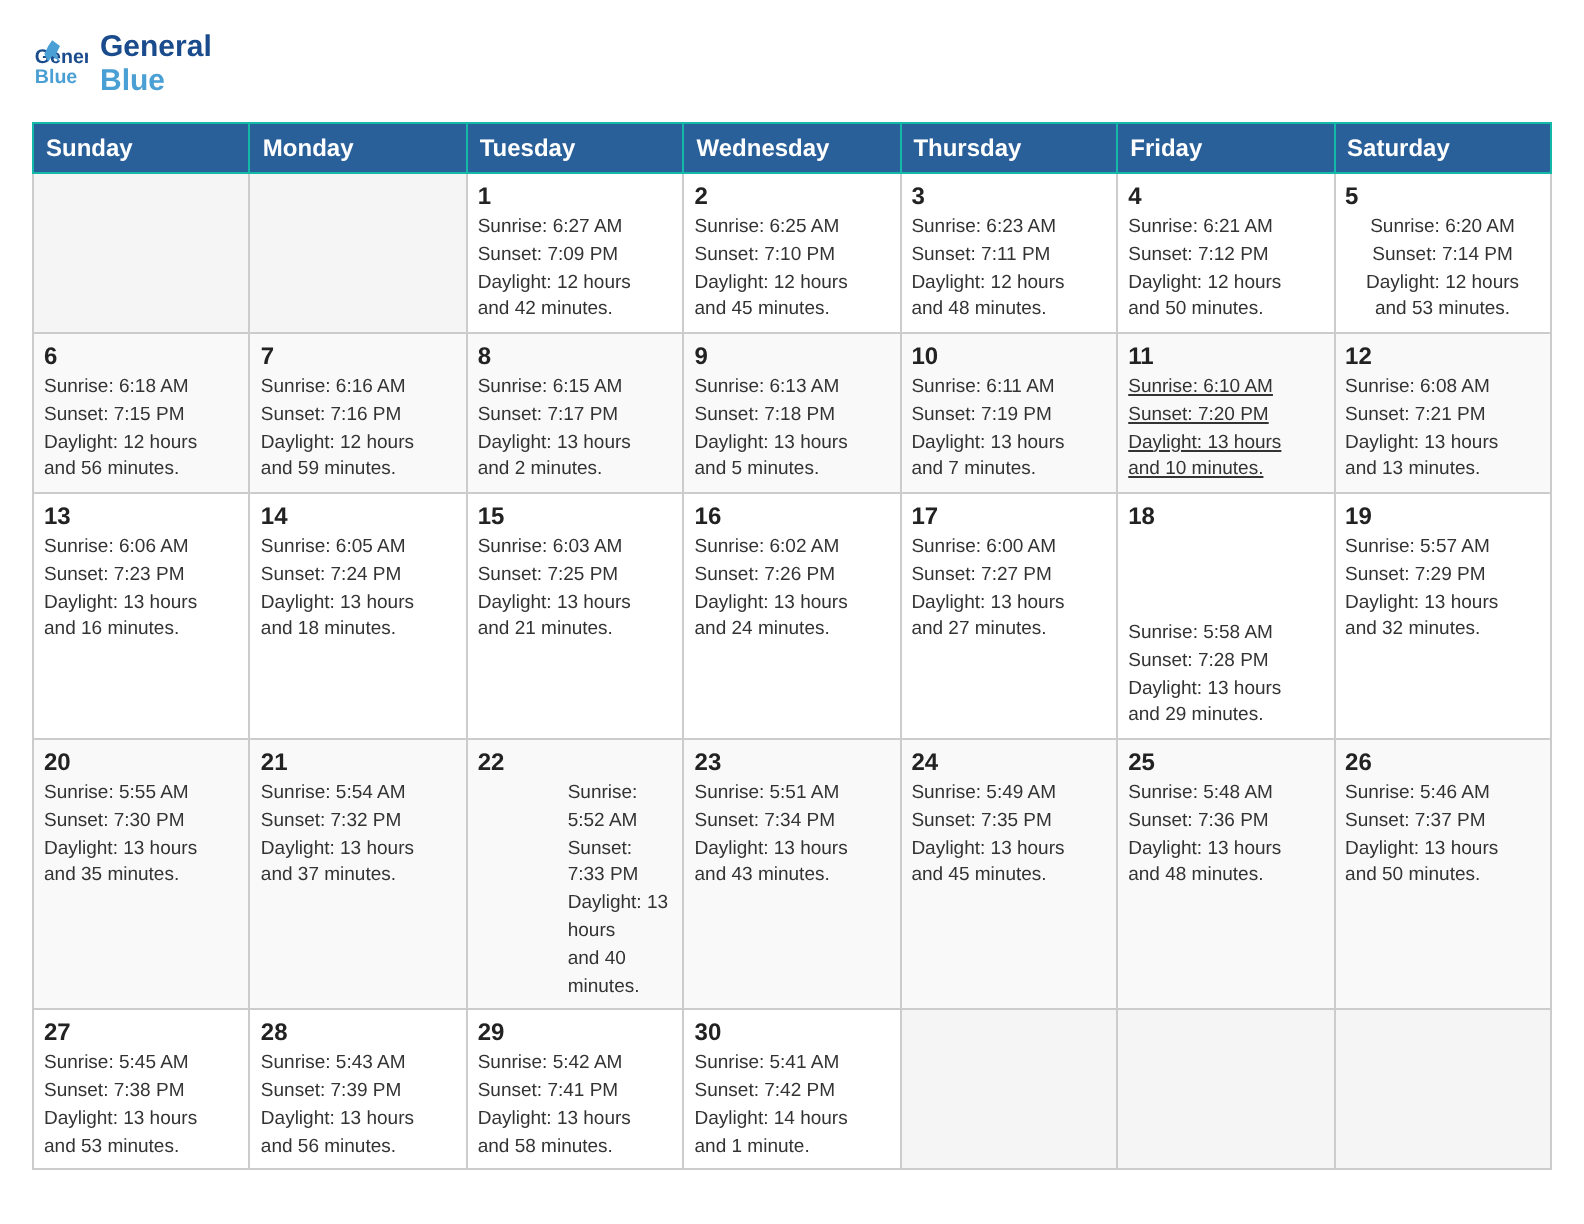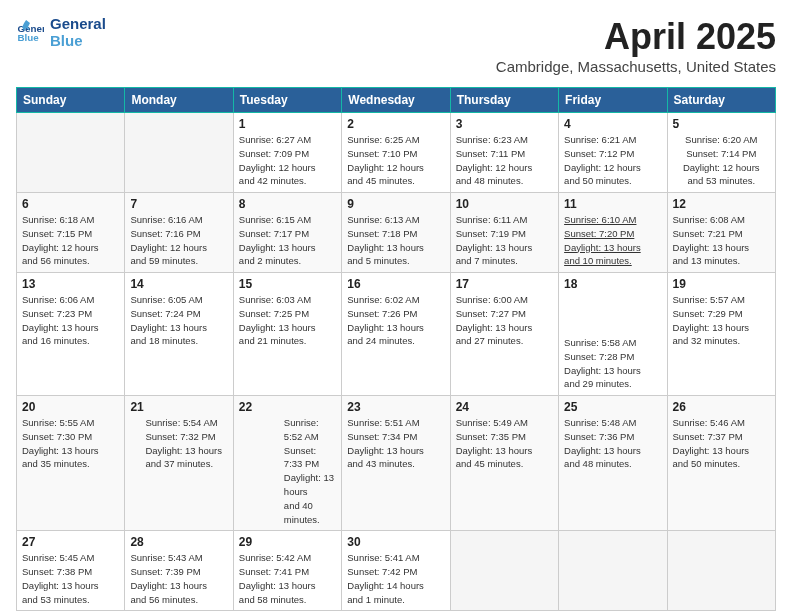--- a/index.html
+++ b/index.html
@@ -87,24 +87,20 @@
     <svg class="logo-icon" viewBox="0 0 40 40">
       <text x="2" y="18" font-size="14" font-weight="bold" fill="#1a4b8c" font-family="Arial">General</text>
       <text x="2" y="32" font-size="14" font-weight="bold" fill="#4a9fd4" font-family="Arial">Blue</text>
       <polygon points="32,8 40,14 36,22 40,30 32,24 28,30 24,22 28,14" fill="#4a9fd4" transform="translate(-8,-4) scale(0.7)"></polygon>
     </svg>
     <div style="display:flex;flex-direction:column;line-height:1.1;margin-left:2px;">
       <span style="font-size:15px;font-weight:bold;color:#1a4b8c;">General</span>
       <span style="font-size:15px;font-weight:bold;color:#4a9fd4;">Blue</span>
     </div>
   </div>
-  <div class="title-block">
-    <div class="month-title">April 2025</div>
-    <div class="location">Cambridge, Massachusetts, United States</div>
-  </div>
 </div>
 
 <table class="calendar">
   <thead>
     <tr>
     <th>Sunday</th>
         <th>Monday</th>
         <th>Tuesday</th>
         <th>Wednesday</th>
         <th>Thursday</th>
@@ -257,21 +253,21 @@
       <tr>
         <td>
           <span class="day-num">20</span>
           <div class="day-info" style="white-space: pre-line;">Sunrise: 5:55 AM
 Sunset: 7:30 PM
 Daylight: 13 hours
 and 35 minutes.</div>
         </td>
         <td>
           <span class="day-num">21</span>
-          <div class="day-info" style="white-space: pre-line; margin-left: 15px;">Sunrise: 5:54 AM
+          <div class="day-info" style="white-space: pre-line;">Sunrise: 5:54 AM
 Sunset: 7:32 PM
 Daylight: 13 hours
 and 37 minutes.</div>
         </td>
         <td>
           <span class="day-num">22</span>
           <div class="day-info" style="white-space: pre-line; margin-left: 45px;">Sunrise: 5:52 AM
 Sunset: 7:33 PM
 Daylight: 13 hours
 and 40 minutes.</div>

